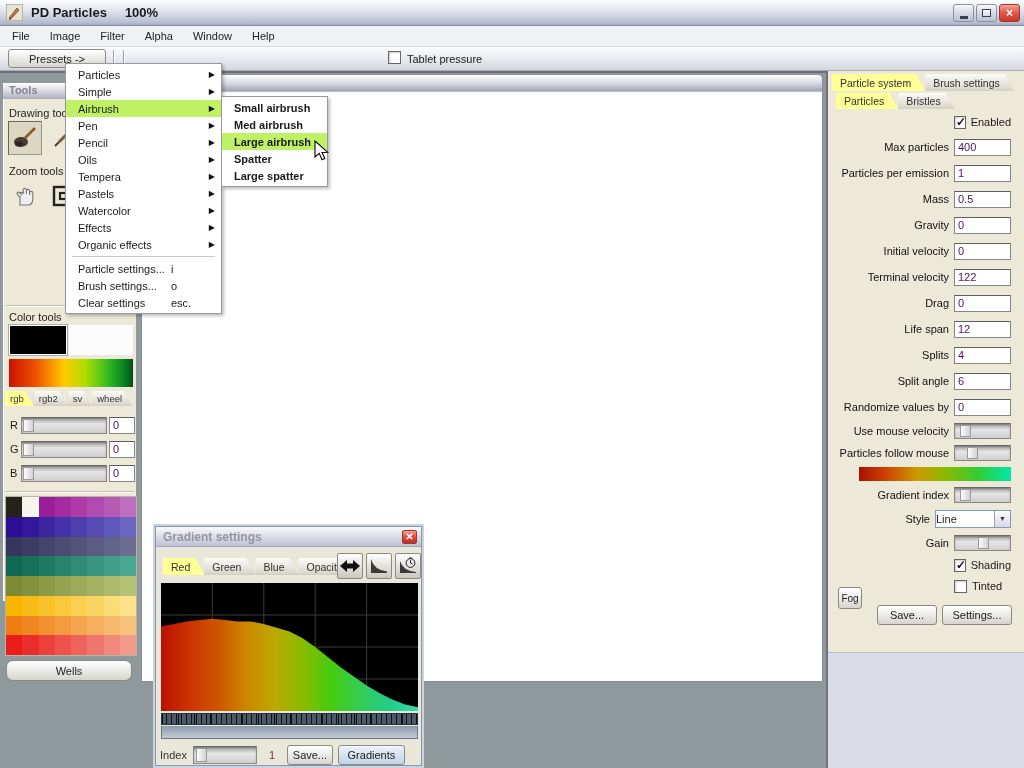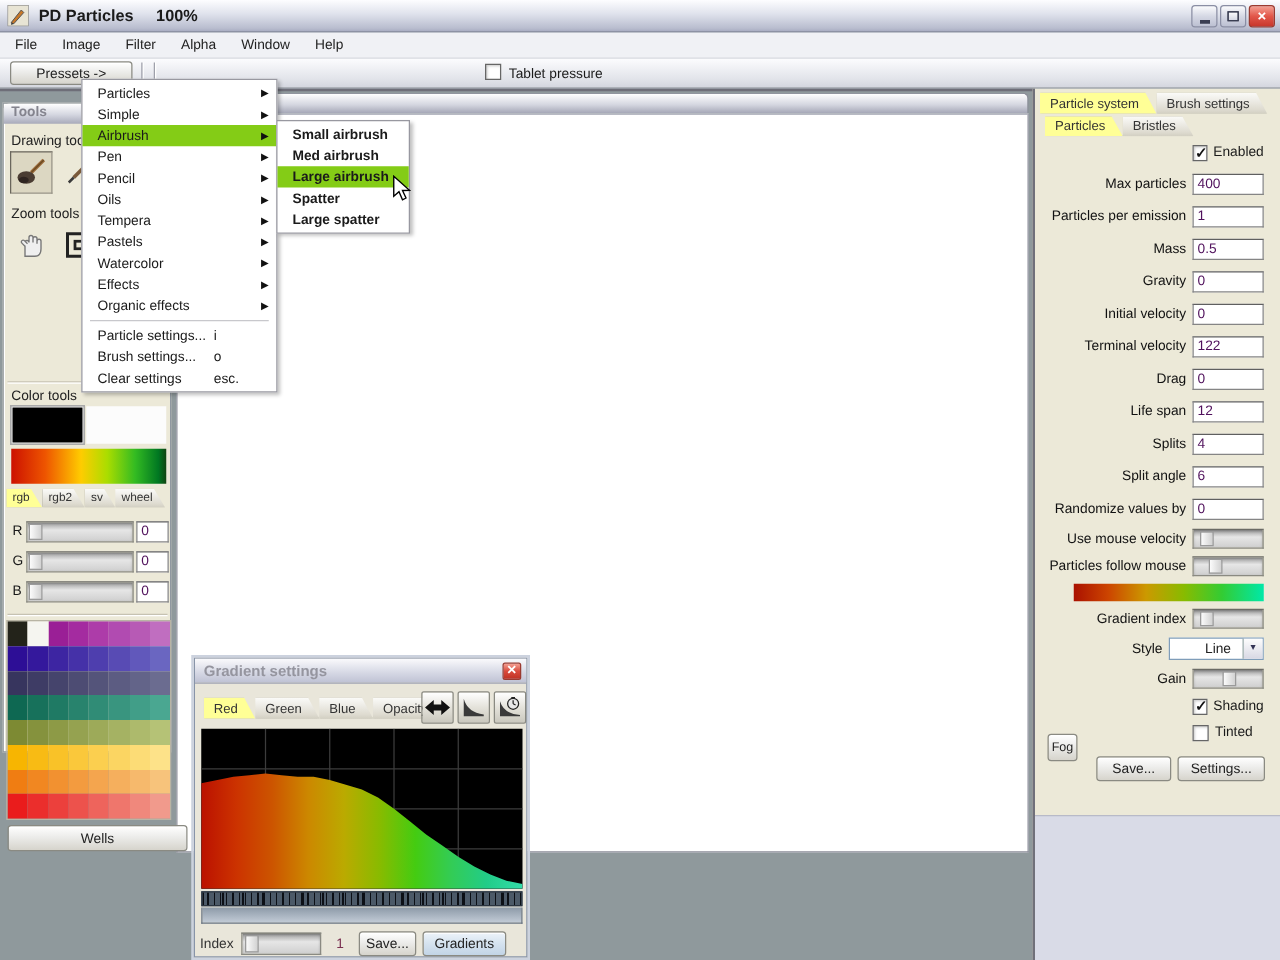--- a/index.html
+++ b/index.html
@@ -72,56 +72,56 @@
   .rainbow { position:absolute; left:6px; top:276px; width:124px; height:28px;
     background:linear-gradient(90deg,#cc1100,#ee5500 22%,#ffcc00 45%,#aadd00 62%,#33bb22 80%,#007722 95%,#114411); }
   .ctabs { position:absolute; left:2px; top:308px; width:132px; height:15px; display:flex; }
   .ctabs .tab { font-size:9.5px; padding:0 10px 0 5px; }
   .rgbrow { position:absolute; left:0; width:135px; height:18px; }
   .rgbrow .rl { position:absolute; left:7px; top:2px; }
   .rgbrow .slider { position:absolute; left:18px; top:0; width:86px; height:17px; }
   .rgbrow .input3d { position:absolute; left:106px; top:0; width:26px; height:17px; }
   #palette { position:absolute; left:3px; top:414px; width:130px; height:158px; display:grid;
     grid-template-columns:repeat(8,1fr); grid-template-rows:repeat(8,1fr); outline:1px solid #b8b4a4; }
-  .wells { position:absolute; left:3px; top:577px; width:144px; height:21px; }
+  .wells { position:absolute; left:3px; top:577px; width:126px; height:21px;border-radius:7px; }
 
   
   .right-panel { position:absolute; left:826px; top:71px; width:198px; height:697px; background:#ece9d8; border-left:2px solid #70707a; }
   .rp-bottom { position:absolute; left:828px; top:652px; width:196px; height:116px; background:#d9dbe7; border-top:1px solid #b8bac8; }
   .rp-tabs1 { position:absolute; left:832px; top:74px; height:17px; display:flex; }
   .rp-tabs2 { position:absolute; left:836px; top:93px; height:16px; display:flex; }
   .rp-tabs2 .tab { font-size:10.5px; }
   .rp-body { position:absolute; left:828px; top:110px; width:196px; }
   .prow { display:flex; align-items:center; justify-content:flex-end; padding-right:13px; }
   .prow .plabel { flex:1; text-align:right; margin-right:5px; color:#111; }
   .prow .pinput { width:57px; height:17px; }
   .prow .slider { width:57px; height:16px; }
   .h26 { height:26px; } .h24 { height:24px; } .h22 { height:22px;align-items:center; } .h20 { height:20px; }
   .cbcol { width:57px; display:flex; align-items:center; }
   .cbcol .cblab { margin-left:5px; white-space:nowrap; }
   .gstrip { width:152px; height:14px;
     background:linear-gradient(90deg,#aa1100,#cc4400 18%,#cc9900 38%,#88bb00 58%,#33cc33 78%,#00e8a8); }
   .combo { position:relative; width:76px; height:18px; background:#fff; border:1px solid #7f9db9; }
-  .combo .cval { position:absolute; left:12px; top:2px; color:#222;padding-left:16px; }
+  .combo .cval { position:absolute; left:0; top:2px; color:#222; }
   .combo .cbtn { position:absolute; right:0; top:0; width:16px; height:16px;
     background:linear-gradient(#fdfdfd,#d8d8e4); border-left:1px solid #9aa; text-align:center; font-size:7px; color:#335; padding-top:4px; }
   .fogbtn { position:absolute; left:838px; top:587px; width:24px; height:22px; font-size:10px; }
   .saverow { display:flex; justify-content:flex-end; gap:5px; margin-top:9px; padding-right:12px; }
   .saverow .btn { width:60px; height:20px; }
   .saverow .btn.wide { width:70px; }
 
   
   .menu { position:absolute; background:#fff; border:1px solid #9898a0; box-shadow:2px 2px 3px rgba(0,0,0,.25); z-index:50; padding:2px 0; }
   #brush-menu { left:65px; top:63px; width:157px; }
   #brush-submenu { left:221px; top:96px; width:107px; z-index:51;font-weight:bold; }
   .mi { height:17px; display:flex; align-items:center; padding:0 6px 0 12px; color:#1a1a1a; }
   .mi .mlabel { flex:1; }
   .mi .march { font-size:8px; color:#111; }
   .mi .mshort { width:44px; text-align:left; }
-  .mi.hl { background:#84cc16;align-items:center; }
+  .mi.hl { background:#bef264;align-items:center; }
   .msep { height:1px; background:#c8c8cc; margin:3px 6px; }
 
   
   .gwin { position:absolute; left:155px; top:526px; width:267px; height:240px; background:#e9e6da;
     border:1px solid #8894a8; outline:2px solid #ccd2de; z-index:40; }
   .gw-title { position:absolute; left:0; top:0; width:100%; height:20px;
     background:linear-gradient(#fafafc,#d8dae6 55%,#bfc2d4); border-bottom:1px solid #a0a4b4;
     color:#95959f; font-weight:bold; font-size:12px; padding:3px 0 0 7px; }
   .gw-close { position:absolute; right:4px; top:3px; width:15px; height:14px; border:1px solid #9a3a30; border-radius:2px;
     background:linear-gradient(#f4a093,#d94b3d 50%,#c03224); color:#fff; font-size:10px; font-weight:bold;

